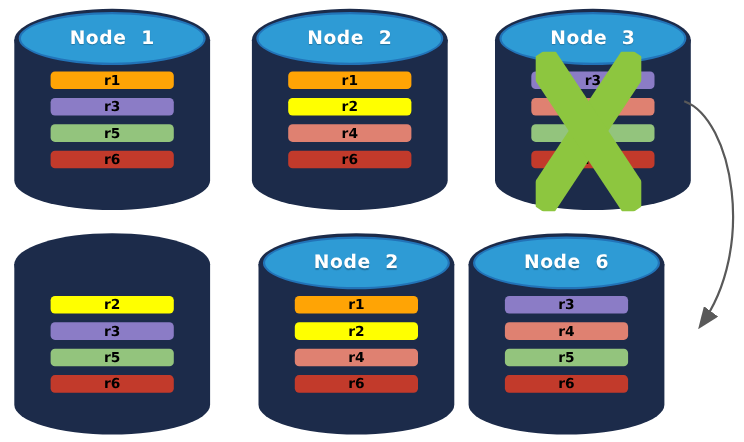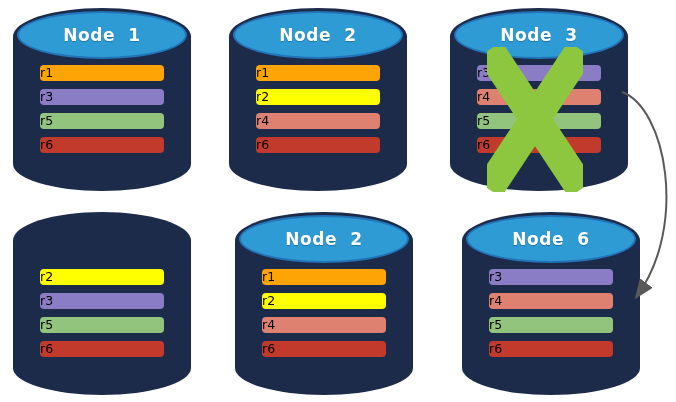--- a/index.html
+++ b/index.html
@@ -41,26 +41,27 @@
     word-spacing: 7px;
     text-shadow: 0 1px 1px rgba(0,0,0,0.25);
   }
   .records {
     position: absolute; left: 0; top: 57px;
     width: 178px;
     display: flex; flex-direction: column; align-items: center;
     gap: 8px;
   }
   .record {
-    width: 124px; height: 16px;
+    width: 112px; height: 16px;
     border-radius: 4px;
     color: #000000;
     font-size: 12.5px;
-    font-weight: normal;
+    font-weight: bold;
     line-height: 16px;
+    text-align: center;
   }
   .x-mark {
     position: absolute;
     left: 487px; top: 47px;
     width: 96px; height: 145px;
     overflow: hidden;
   }
   .arrow-overlay {
     position: absolute; left: 0; top: 0;
     width: 676px; height: 402px;
@@ -132,21 +133,21 @@
       <span class="node-title">Node 2</span>
     </div>
     <div class="records">
       <div class="record" style="background: rgb(255, 164, 5);">r1</div>
       <div class="record" style="background: rgb(255, 255, 0);">r2</div>
       <div class="record" style="background: rgb(223, 129, 113);">r4</div>
       <div class="record" style="background: rgb(194, 58, 43);">r6</div>
     </div>
   </div>
 
-  <div class="node" style="left:462px; top:212px;">
+  <div class="node" style="left:426px; top:212px;">
     <div class="cyl-rim"></div>
     <div class="cyl-body"></div>
     <div class="cyl-face">
       <span class="node-title">Node 6</span>
     </div>
     <div class="records">
       <div class="record" style="background: rgb(139, 124, 198);">r3</div>
       <div class="record" style="background: rgb(223, 129, 113);">r4</div>
       <div class="record" style="background: rgb(147, 196, 125);">r5</div>
       <div class="record" style="background: rgb(194, 58, 43);">r6</div>

